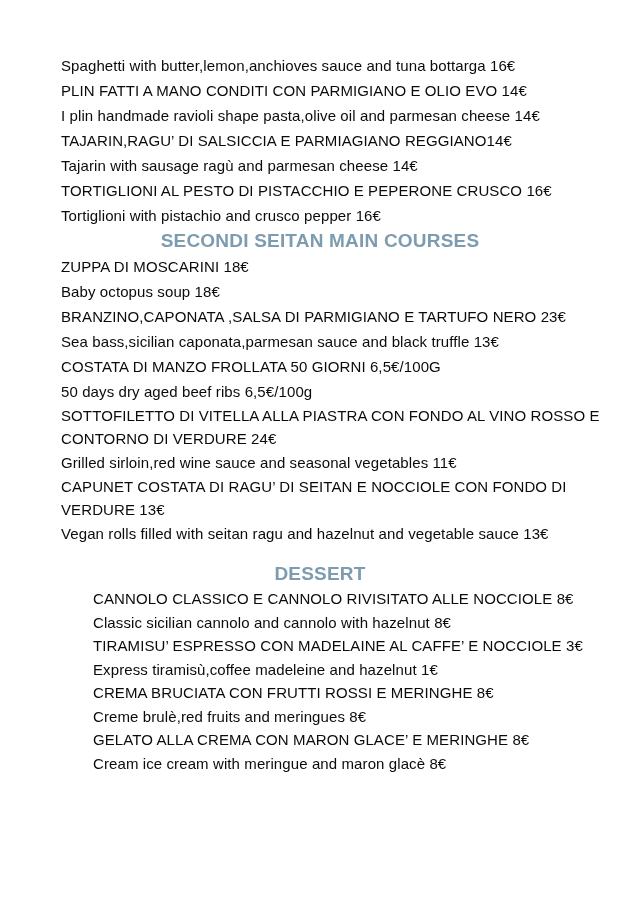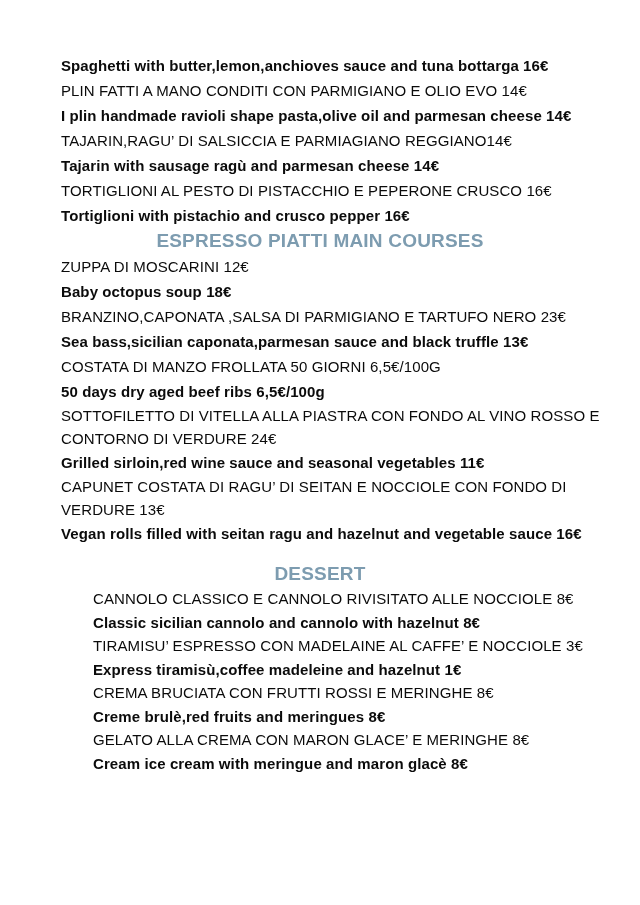--- a/index.html
+++ b/index.html
@@ -19,21 +19,21 @@
     overflow: hidden;
     -webkit-font-smoothing: antialiased;
   }
   .line {
     font-size: 15px;
     line-height: 25px;
     white-space: nowrap;
     letter-spacing: 0.1px;
   }
   .it { font-weight: 400; }
-  .en { font-weight: 700; }
+  .en { font-weight: 400; }
   .cont { line-height: 23px; }      
   .dsrt { line-height: 23.5px; margin-left: 32px; }    
   .section-header {
     font-size: 19px;
     font-weight: 700;
     line-height: 26px;
     text-align: center;
     color: var(--header-color, #7d9cb0);
     letter-spacing: 0.2px;
     margin-right: 11px; 
@@ -49,33 +49,33 @@
     <div class="line en">Spaghetti with butter,lemon,anchioves sauce and tuna bottarga 16€</div>
     <div class="line it">PLIN FATTI A MANO CONDITI CON PARMIGIANO E OLIO EVO 14€</div>
     <div class="line en">I plin handmade ravioli shape pasta,olive oil and parmesan cheese 14€</div>
     <div class="line it">TAJARIN,RAGU’ DI SALSICCIA E PARMIAGIANO REGGIANO14€</div>
     <div class="line en">Tajarin with sausage ragù and parmesan cheese 14€</div>
     <div class="line it">TORTIGLIONI AL PESTO DI PISTACCHIO E PEPERONE CRUSCO 16€</div>
     <div class="line en">Tortiglioni with pistachio and crusco pepper 16€</div>
   </section>
 
   <section>
-    <h2 class="section-header" style="margin-top:0;margin-bottom:0;">ESPRESSO PIATTI MAIN COURSES</h2>
-    <div class="line it">ZUPPA DI MOSCARINI 12€</div>
+    <h2 class="section-header" style="margin-top:0;margin-bottom:0;">SECONDI SEITAN MAIN COURSES</h2>
+    <div class="line it">ZUPPA DI MOSCARINI 18€</div>
     <div class="line en">Baby octopus soup 18€</div>
     <div class="line it">BRANZINO,CAPONATA ,SALSA DI PARMIGIANO E TARTUFO NERO 23€</div>
     <div class="line en">Sea bass,sicilian caponata,parmesan sauce and black truffle 13€</div>
     <div class="line it">COSTATA DI MANZO FROLLATA 50 GIORNI 6,5€/100G</div>
     <div class="line en">50 days dry aged beef ribs 6,5€/100g</div>
     <div class="line it cont">SOTTOFILETTO DI VITELLA ALLA PIASTRA CON FONDO AL VINO ROSSO E</div>
     <div class="line it cont">CONTORNO DI VERDURE 24€</div>
     <div class="line en">Grilled sirloin,red wine sauce and seasonal vegetables 11€</div>
     <div class="line it cont">CAPUNET COSTATA DI RAGU’ DI SEITAN E NOCCIOLE CON FONDO DI</div>
     <div class="line it cont">VERDURE 13€</div>
-    <div class="line en">Vegan rolls filled with seitan ragu and hazelnut and vegetable sauce 16€</div>
+    <div class="line en">Vegan rolls filled with seitan ragu and hazelnut and vegetable sauce 13€</div>
   </section>
 
   <section>
     <h2 class="section-header spaced" style="margin-bottom:0;">DESSERT</h2>
     <div class="line it dsrt">CANNOLO CLASSICO E CANNOLO RIVISITATO ALLE NOCCIOLE 8€</div>
     <div class="line en dsrt">Classic sicilian cannolo and cannolo with hazelnut 8€</div>
     <div class="line it dsrt">TIRAMISU’ ESPRESSO CON MADELAINE AL CAFFE’ E NOCCIOLE 3€</div>
     <div class="line en dsrt">Express tiramisù,coffee madeleine and hazelnut 1€</div>
     <div class="line it dsrt">CREMA BRUCIATA CON FRUTTI ROSSI E MERINGHE 8€</div>
     <div class="line en dsrt">Creme brulè,red fruits and meringues 8€</div>

